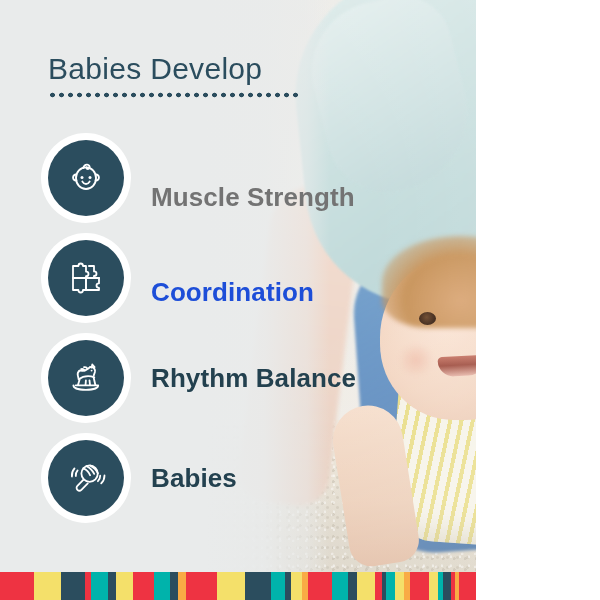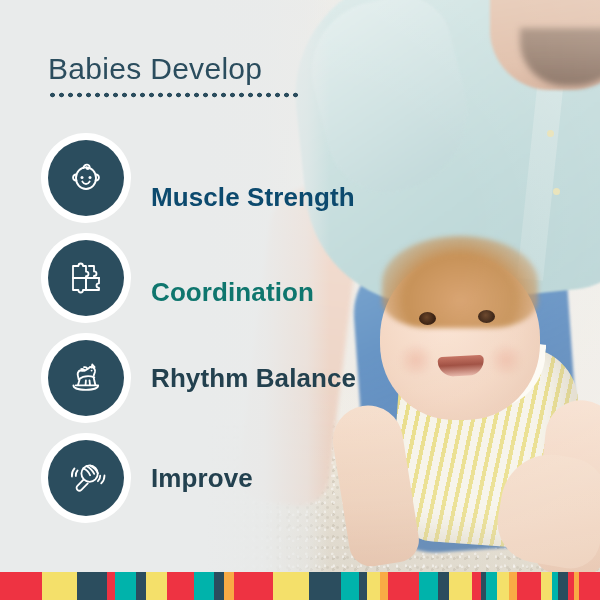--- a/index.html
+++ b/index.html
@@ -6,21 +6,21 @@
     margin: 0;
     padding: 0;
     background: #ffffff;
   }
   body {
     font-family: "Liberation Sans", sans-serif;
   }
 
   #poster {
     position: relative;
-    width: 600px;
+    width: 476px;
     height: 600px;
     overflow: hidden;
     background: #e9ebeb;
   }
 
   
   .photo {
     position: absolute;
     inset: 0 0 28px 0;
     overflow: hidden;
@@ -330,41 +330,41 @@
               <path d="M12 22c0-6.2 4.5-10.6 10-10.6S32 15.8 32 22s-4.5 11-10 11S12 28.2 12 22z"></path>
               <path d="M12.4 18.6c-1.8-.3-3.3 1-3.3 2.9s1.4 3.2 3.2 3"></path>
               <path d="M31.6 18.6c1.8-.3 3.3 1 3.3 2.9s-1.4 3.2-3.2 3"></path>
               <path d="M19.3 12c.3-2.1 2-3.6 3.9-3.4 1.6.2 2.6 1.5 2.4 2.8-.2 1.2-1.3 1.8-2.2 1.5-.8-.2-1.1-1-.8-1.6"></path>
               <circle cx="18" cy="21.4" r="1.5" fill="#ffffff" stroke="none"></circle>
               <circle cx="26" cy="21.4" r="1.5" fill="#ffffff" stroke="none"></circle>
               <path d="M18.4 25.6c.9 1.6 2.1 2.4 3.6 2.4s2.7-.8 3.6-2.4"></path>
             </svg>
           </span>
         </div>
-        <div class="label" style="color: #0c4a6e; margin-top: 39px;">Muscle Strength</div>
+        <div class="label" style="color: #737373; margin-top: 39px;">Muscle Strength</div>
       </div>
 
       <div class="item">
         <div class="badge" style="background: rgb(43, 77, 94); box-shadow: rgb(255, 255, 255) 0px 0px 0px 7px;">
           <span>
             <svg width="42" height="42" viewBox="0 0 42 42" fill="none" stroke="#ffffff" stroke-width="1.8" stroke-linecap="round" stroke-linejoin="round">
 
               <path d="M8 9h5.4c0-1.5 1-2.5 2.3-2.5s2.3 1 2.3 2.5H21v5.6c1.5 0 2.5 1 2.5 2.3s-1 2.3-2.5 2.3V21H8V9z"></path>
 
               <path d="M23.9 9H29v5.4c1.5 0 2.5 1 2.5 2.3S30.5 19 29 19v2h5v5.3c-1.5 0-2.5 1-2.5 2.3s1 2.3 2.5 2.3V33h-5.6"></path>
 
               <path d="M8 21v12h5.4c0 1.5 1 2.5 2.3 2.5s2.3-1 2.3-2.5H21V21"></path>
 
               <path d="M21 21h13"></path>
               <path d="M21 33h7.4"></path>
               <path d="M21 21v12"></path>
             </svg>
           </span>
         </div>
-        <div class="label" style="color: #0f766e; margin-top: 29px;">Coordination</div>
+        <div class="label" style="color: #1d4ed8; margin-top: 29px;">Coordination</div>
       </div>
 
       <div class="item">
         <div class="badge" style="background: rgb(43, 77, 94); box-shadow: rgb(255, 255, 255) 0px 0px 0px 7px;">
           <span>
             <svg width="46" height="46" viewBox="0 0 46 46" fill="none" stroke="#ffffff" stroke-width="1.8" stroke-linecap="round" stroke-linejoin="round">
 
               <path d="M27 12.2c1.6-.5 3.3.1 4.3 1.4.8 1.1.9 2.3.6 3.4l-1.2 3.6"></path>
               <path d="M27 12.2l-3.6 2.6c-1.1.8-2.5 1.2-3.9 1.1l-3.1-.2"></path>
               <path d="M16.4 15.7c-1.4 1.2-2 3-1.6 4.7l.9 3.9"></path>
@@ -406,21 +406,21 @@
               <path d="M19.8 23.4l-6.4 6.4c-1.1 1.1-1.1 2.9 0 4s2.9 1.1 4 0l6.4-6.4"></path>
 
               <path d="M13.6 14.4c-1.4 1.6-2 3.6-1.8 5.6"></path>
               <path d="M10.5 12.4c-2 2.3-2.9 5.2-2.6 8.1"></path>
 
               <path d="M33.9 25.2c1.5-1.5 2.3-3.5 2.3-5.5"></path>
               <path d="M37.2 27.4c2.2-2.2 3.3-5 3.3-8"></path>
             </svg>
           </span>
         </div>
-        <div class="label" style="color: rgb(35, 65, 79);">Improve</div>
+        <div class="label" style="color: rgb(35, 65, 79);">Babies</div>
       </div>
 
     </div>
   </div>
 
   <div class="stripes">
       <span style="background: rgb(238, 51, 66); width: 7.04607%;"></span>
       <span style="background: rgb(244, 224, 106); width: 5.82656%;"></span>
       <span style="background: rgb(43, 77, 94); width: 5.01355%;"></span>
       <span style="background: rgb(238, 51, 66); width: 1.21951%;"></span>

